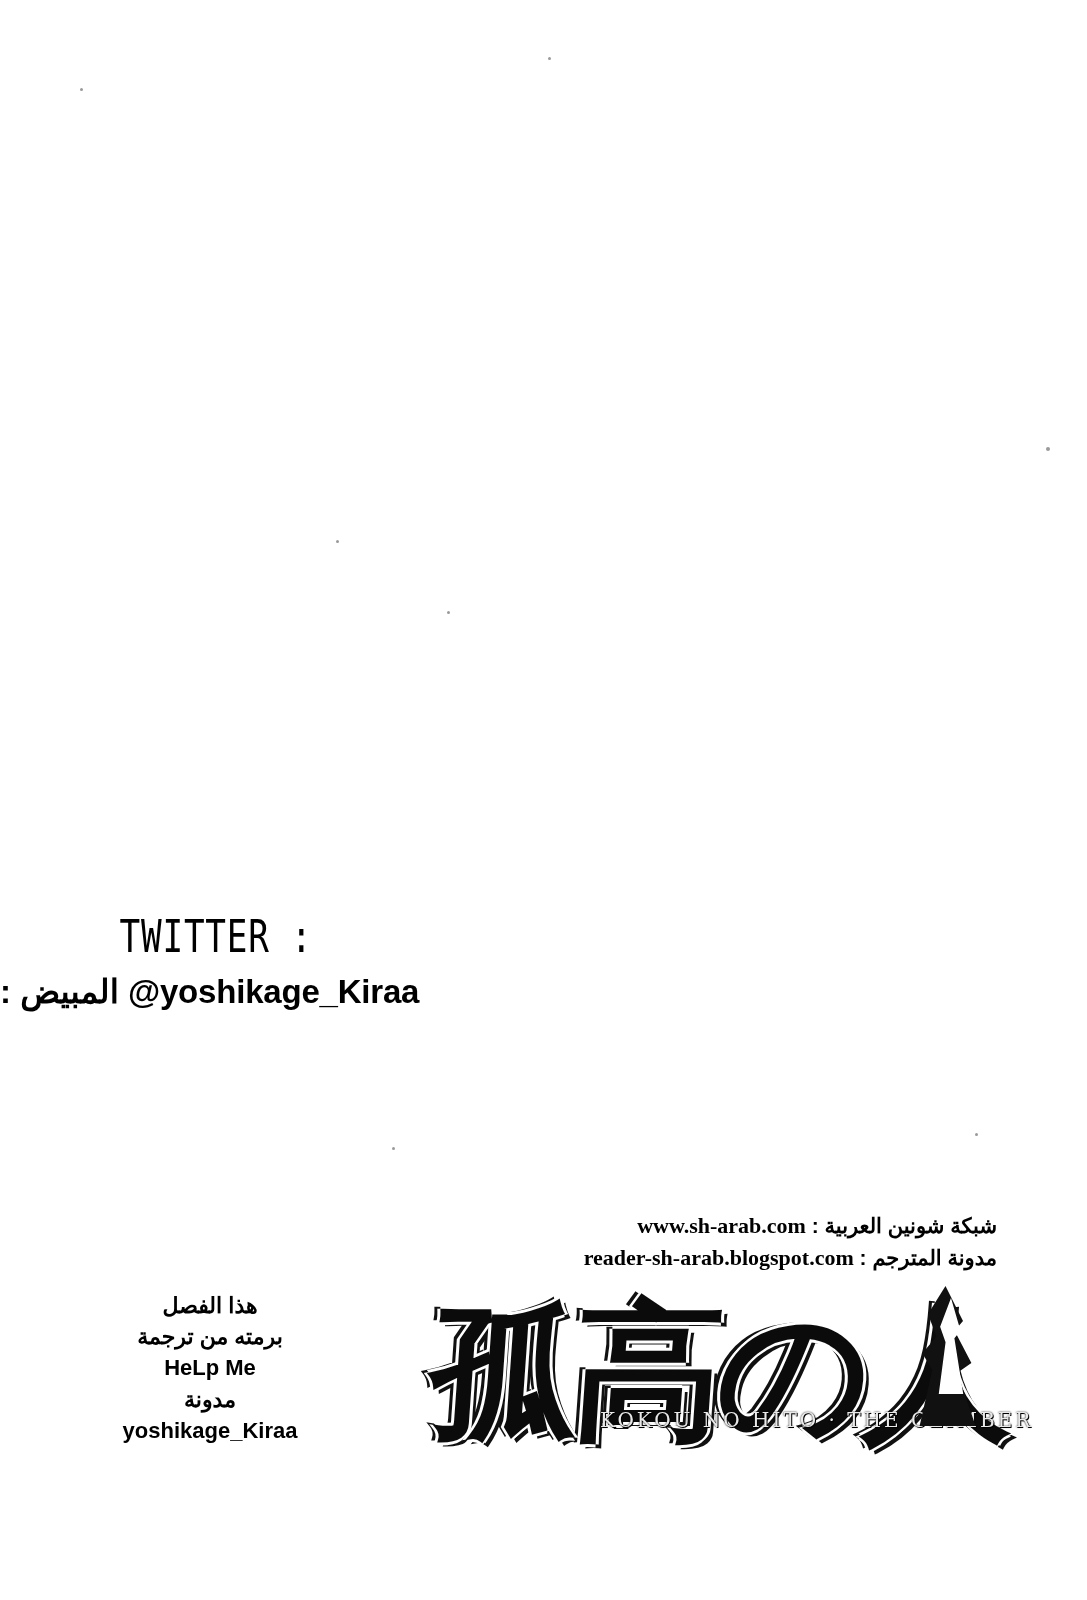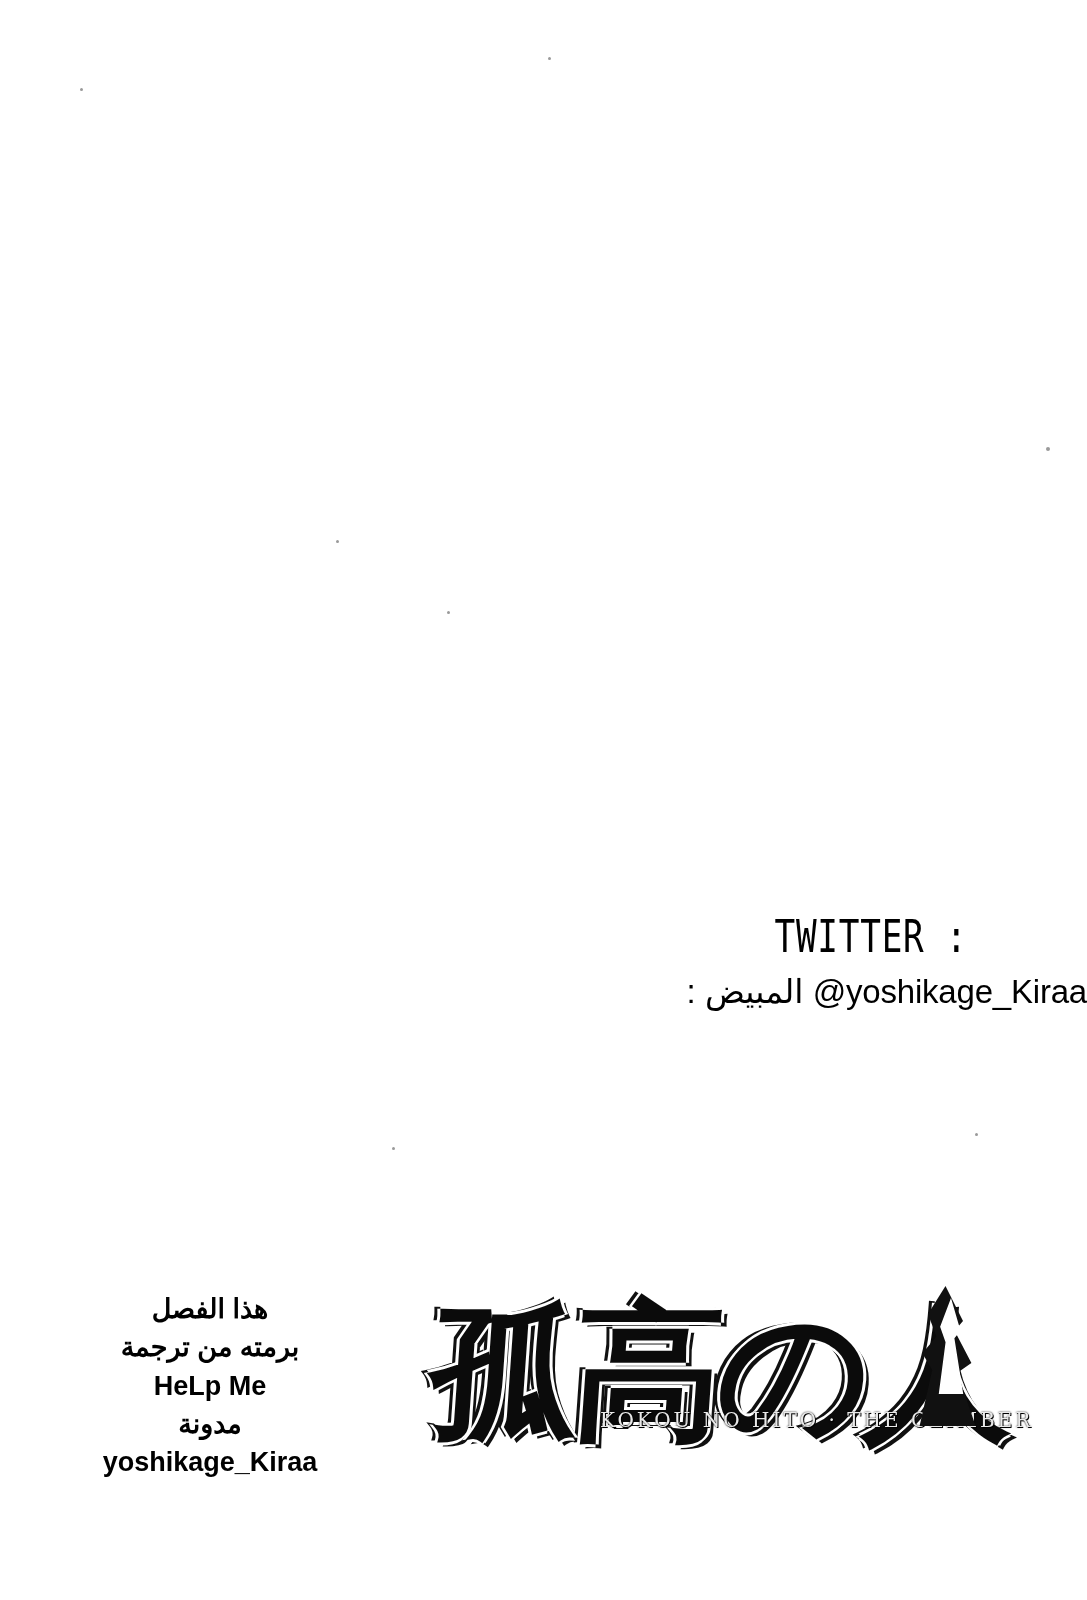--- a/index.html
+++ b/index.html
@@ -15,37 +15,37 @@
     font-family: "Liberation Sans", sans-serif;
     color: #000000;
   }
 
   
   #twitter-block {
     position: absolute;
     top: 915px;
     left: 0;
     width: 1087px;
-    text-align: right;
+    text-align: left;
   }
   #twitter-heading {
     font-family: "DejaVu Sans Mono", monospace;
     font-size: 44px;
     letter-spacing: 1px;
     font-weight: 400;
     line-height: 1;
     transform: scaleX(0.78);
     transform-origin: center;
     margin-bottom: 12px;
   }
   .credit-line {
     direction: rtl;
     unicode-bidi: bidi-override;
     font-size: 33px;
-    font-weight: normal;
+    font-weight: bold;
     line-height: 1.28;
     letter-spacing: -0.2px;
   }
   .credit-line .handle {
     direction: ltr;
     unicode-bidi: embed;
     display: inline-block;
     font-family: "Liberation Sans", sans-serif;
   }
 
@@ -85,21 +85,21 @@
   }
 
   
   #translator-note {
     position: absolute;
     left: 60px;
     top: 110px;
     width: 300px;
     text-align: center;
     direction: rtl;
-    font-size: 27px;
+    font-size: 22px;
     font-weight: bold;
     line-height: 1.42;
   }
   #translator-note .ltr {
     direction: ltr;
     unicode-bidi: embed;
     display: inline-block;
   }
 
   
@@ -249,20 +249,30 @@
 
   <div class="credit-line">
     <span class="handle">@yoshikage_Kiraa</span>
     <span>المبيض :</span>
   </div>
 
 </section>
 
 <section id="bottom-band">
 
+  <div id="site-links">
+    <div class="site-line">
+      <span class="lbl">شبكة شونين العربية :</span>
+      <span class="url">www.sh-arab.com</span>
+    </div>
+    <div class="site-line">
+      <span class="lbl">مدونة المترجم :</span>
+      <span class="url">reader-sh-arab.blogspot.com</span>
+    </div>
+  </div>
 
   <div id="translator-note">
     <div>هذا الفصل</div>
     <div>برمته من ترجمة</div>
     <div class="ltr">HeLp Me</div>
     <div>مدونة</div>
     <div class="ltr">yoshikage_Kiraa</div>
   </div>
 
 

